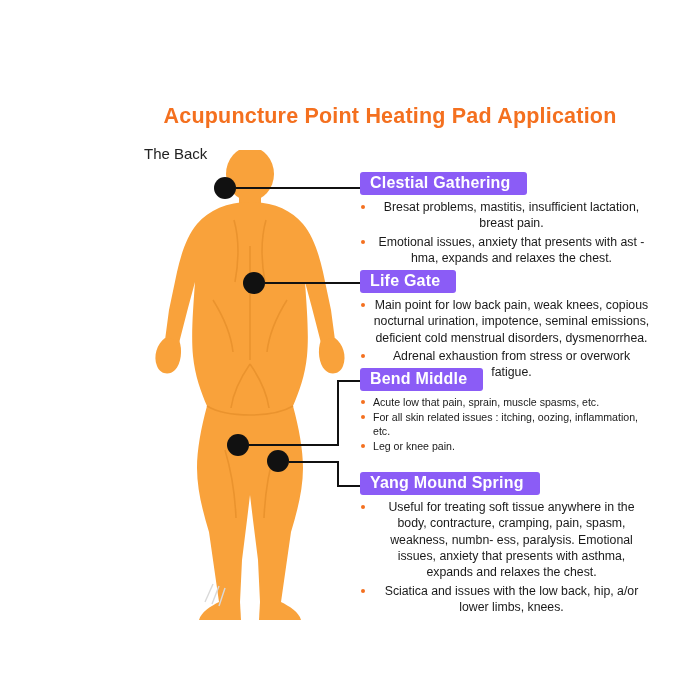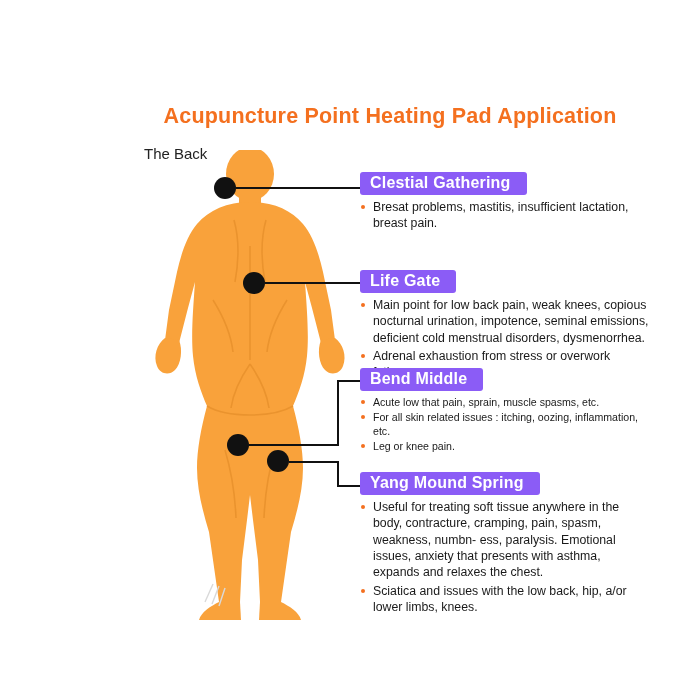--- a/index.html
+++ b/index.html
@@ -106,21 +106,21 @@
   .panel li::before {
     content: "";
     position: absolute;
     left: 1px;
     top: 0.48em;
     width: 4px;
     height: 4px;
     border-radius: 50%;
     background: #F4701F;
   }
-  .size-reg li { font-size: 12.3px; }
+  .size-reg li { font-size: 12.3px; text-align: center; }
   .size-small li { font-size: 10.6px; margin-bottom: 1px; }
 
   #p1 { left: 320px; top: 172px; }
   #p2 { left: 320px; top: 270px; }
   #p3 { left: 320px; top: 368px; }
   #p4 { left: 320px; top: 472px; }
 </style>
 </head>
 <body>
 
@@ -213,20 +213,21 @@
   <div class="hline" style="left:297px; top:380px; width:23px;"></div>
 
   <div class="hline" style="left:249px; top:461px; width:50px;"></div>
   <div class="vline" style="left:297px; top:461px; height:24px;"></div>
   <div class="hline" style="left:297px; top:485px; width:23px;"></div>
 
   <div class="panel size-reg" id="p1">
     <div class="label">Clestial Gathering</div>
     <ul>
       <li>Bresat problems, mastitis,  insufficient lactation, breast pain.</li>
+      <li>Emotional  issues, anxiety that presents with ast -hma, expands and relaxes the chest.</li>
     </ul>
   </div>
 
   <div class="panel size-reg" id="p2">
     <div class="label">Life Gate</div>
     <ul>
       <li>Main point for low back pain, weak knees, copious nocturnal urination, impotence, seminal emissions, deficient cold menstrual disorders, dysmenorrhea.</li>
       <li>Adrenal exhaustion from stress or overwork fatigue.</li>
     </ul>
   </div>

